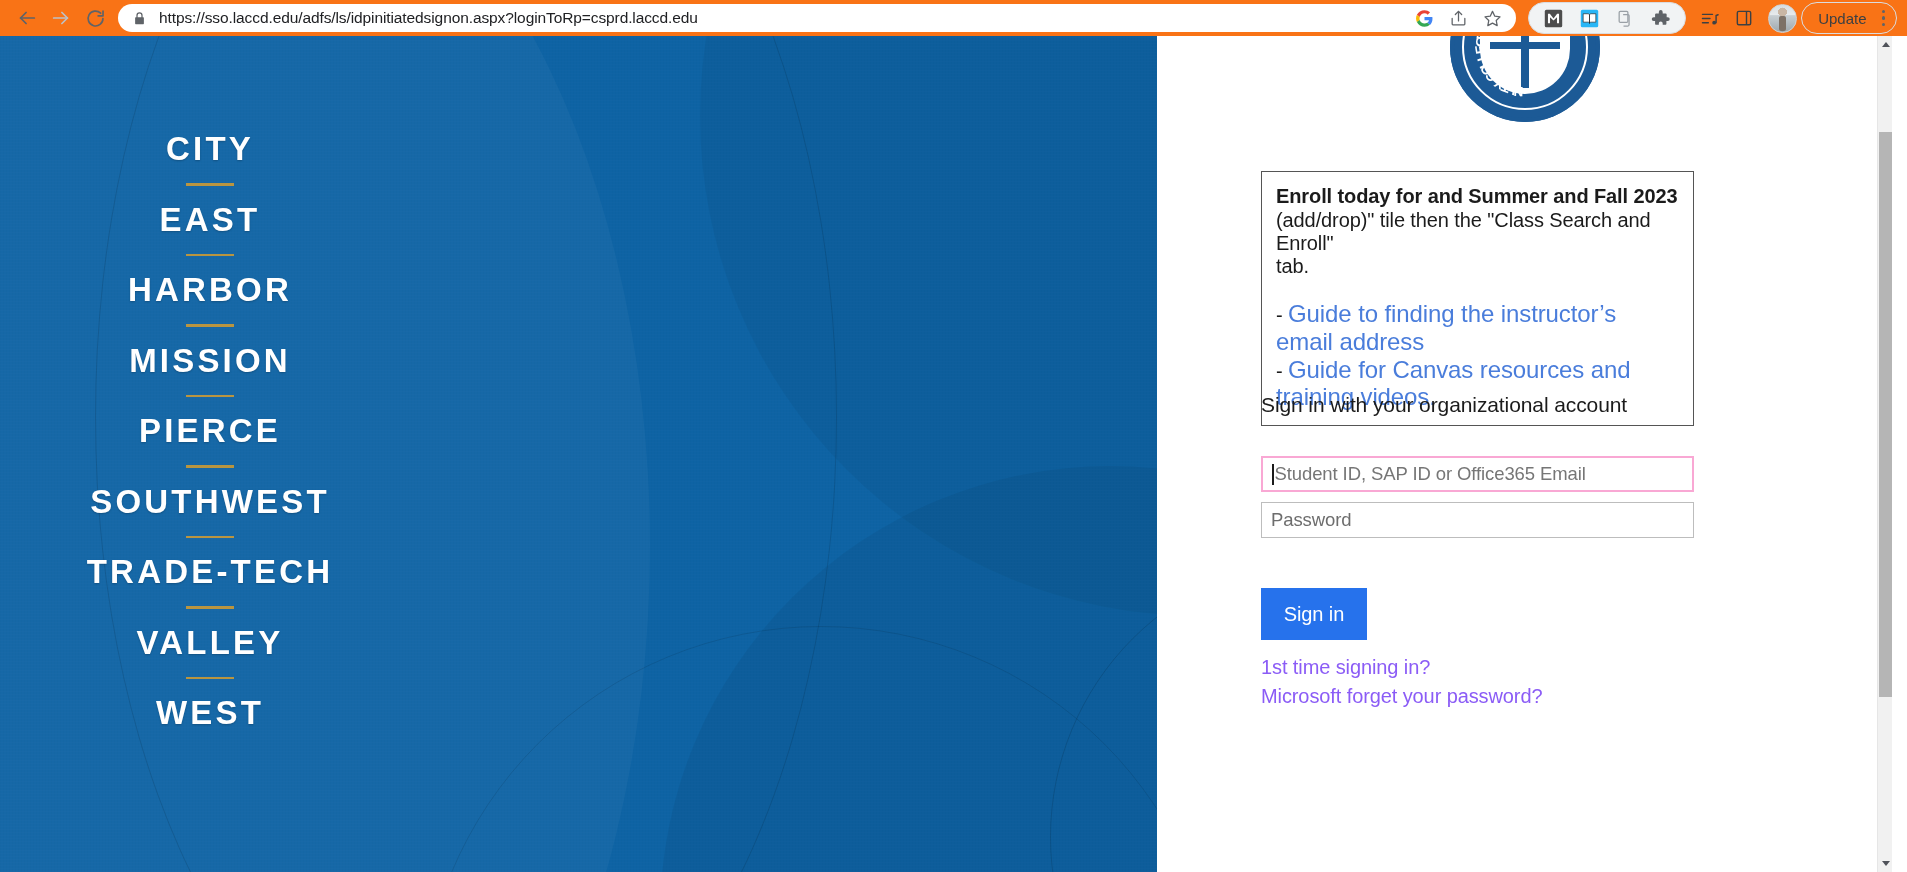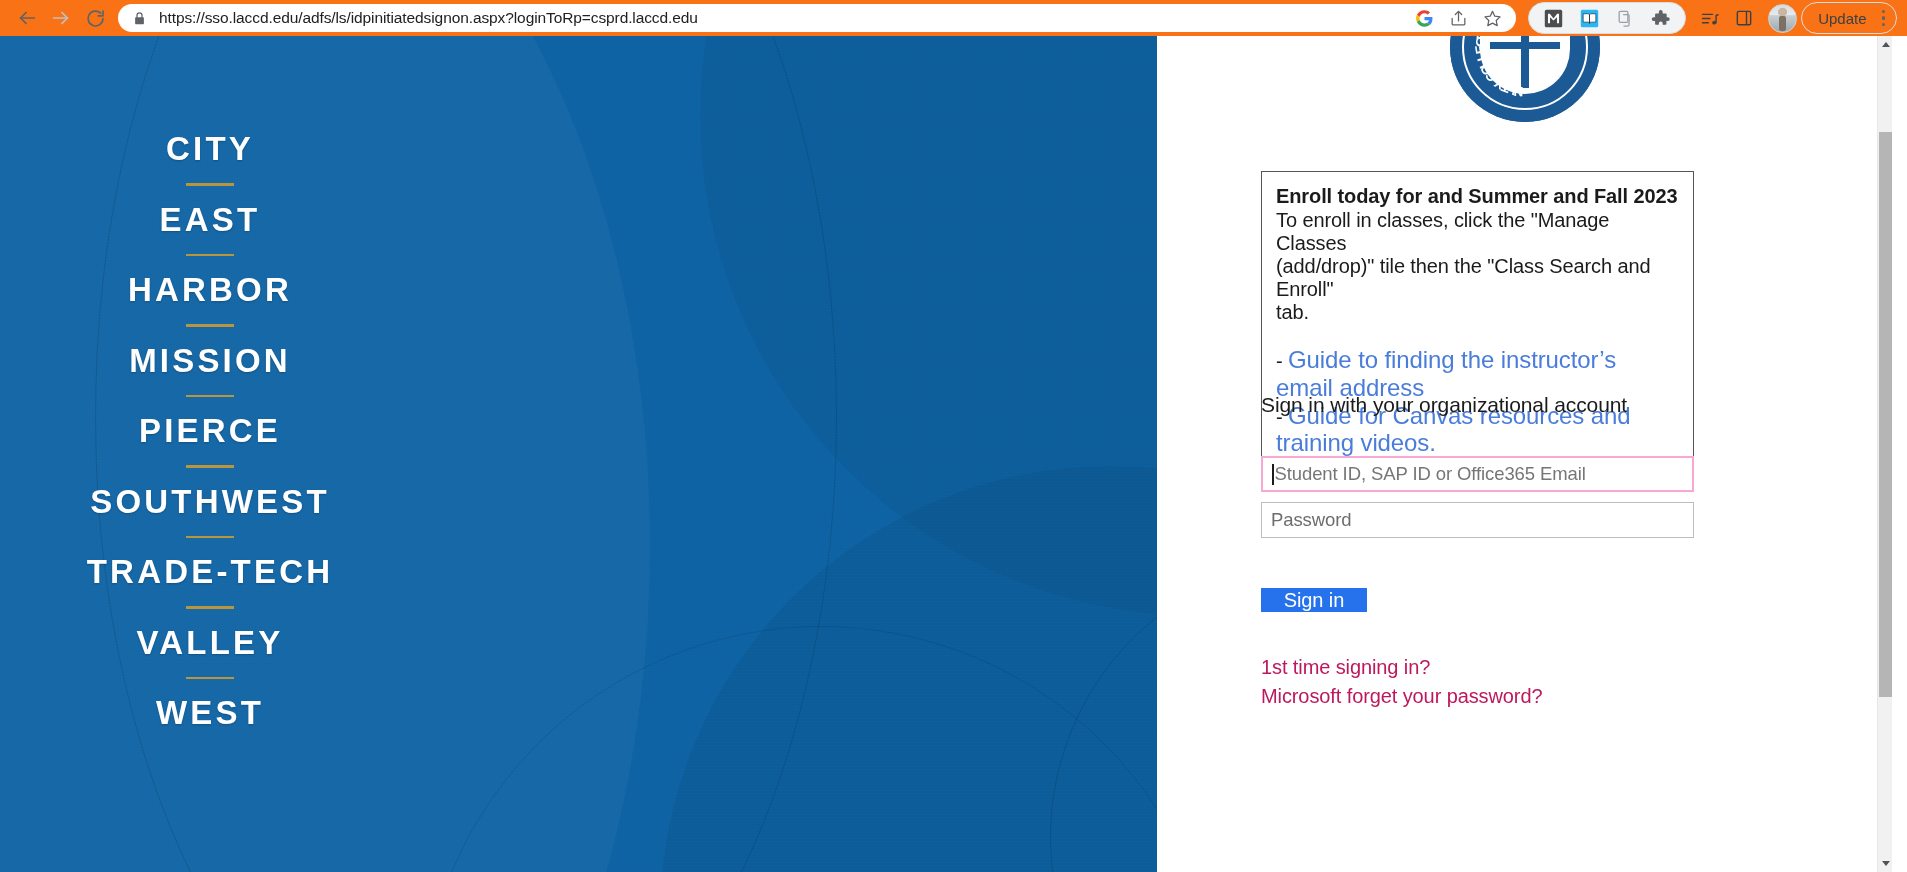--- a/index.html
+++ b/index.html
@@ -158,30 +158,30 @@
     display:flex;align-items:center;padding-left:9px;background:#fff;
     font-size:18.5px;color:#767676;letter-spacing:-0.1px;
   }
   .field.user{top:420px;border:2px solid #f9a8d4;}
   .field.pass{top:466px;border:1px solid #bdbdbd;color:#6d6d6d;}
   .caret{
     width:1.5px;height:21px;background:#1b1b1b;margin-right:1px;flex:0 0 auto;
   }
 
   .signin-btn{
-    position:absolute;left:104px;top:552px;width:106px;height:24px;
+    position:absolute;left:104px;top:552px;width:106px;height:52px;
     background:#2672ec;color:#ffffff;font-size:20px;
     display:flex;align-items:center;justify-content:center;
     border:none;cursor:pointer;letter-spacing:-0.1px;
     font-family:"Liberation Sans", sans-serif;
   }
 
   .footlinks{position:absolute;left:104px;top:617px;}
   .footlinks a{
-    display:block;color:#be185d;text-decoration:none;font-size:20px;line-height:1.44;
+    display:block;color:#8b5cf6;text-decoration:none;font-size:20px;line-height:1.44;
     letter-spacing:-0.1px;
   }
 
   
   .scrollbar{
     position:absolute;right:0;top:0;width:15px;height:836px;background:#f1f1f1;
     border-left:1px solid #e6e6e6;box-sizing:border-box;
   }
   .sb-arrow{width:15px;height:17px;display:flex;align-items:center;justify-content:center;}
   .sb-arrow i{
@@ -358,21 +358,20 @@
               <span style="transform:rotate(171deg) translate(52px,0) rotate(90deg);">E</span>
               <span style="transform:rotate(180deg) translate(52px,0) rotate(90deg);">G</span>
               <span style="transform:rotate(189deg) translate(52px,0) rotate(90deg);">E</span>
 
             </div>
           </div>
         </div>
 
         <div class="notice">
           <h3>Enroll today for and Summer and Fall 2023</h3>
-          <p>To enroll in classes, click the "Manage Classes</p>
           <p>(add/drop)" tile then the "Class Search and Enroll"</p>
           <p>tab.</p>
           <div class="gap"></div>
           <div class="linkrow"><span>- </span><a href="#">Guide to finding the instructor’s email address</a></div>
           <div class="linkrow"><span>- </span><a href="#">Guide for Canvas resources and training videos.</a></div>
         </div>
 
         <div class="signin-label">Sign in with your organizational account</div>
 
         <div class="field user">

